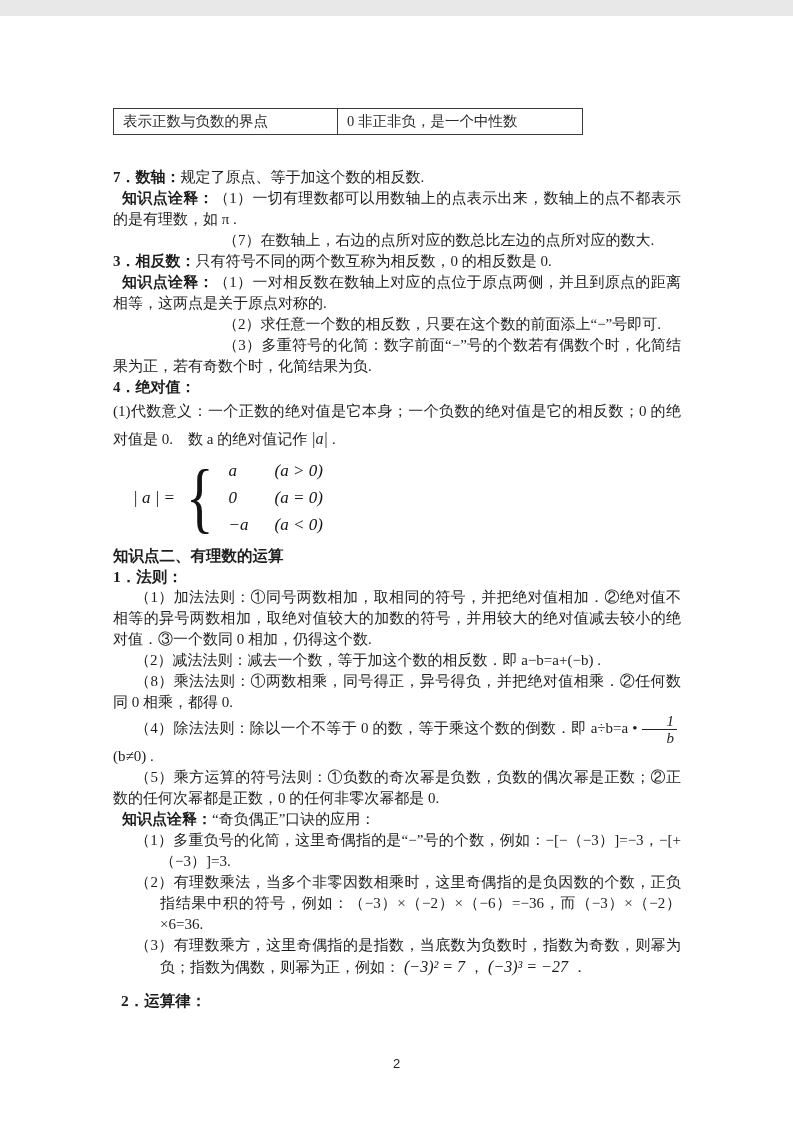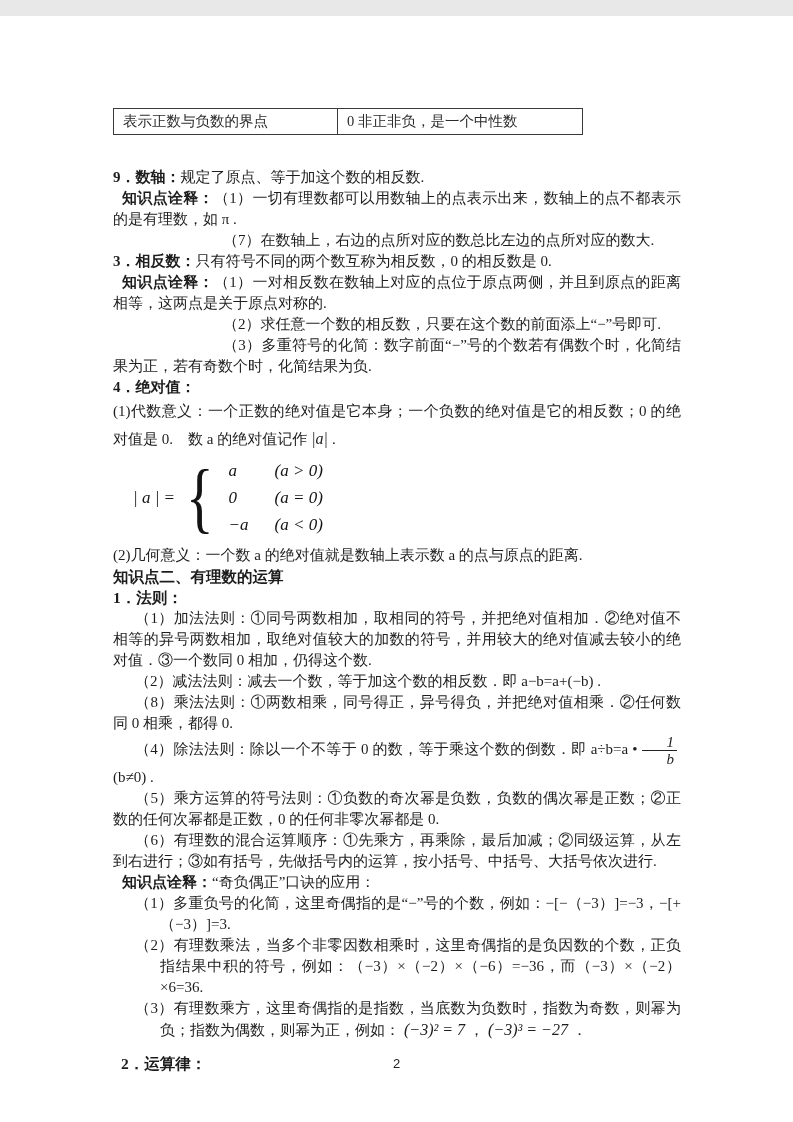--- a/index.html
+++ b/index.html
@@ -57,21 +57,21 @@
 
     <table class="top-table">
       <tbody>
           <tr>
         <td class="c1">表示正数与负数的界点</td>
         <td>0 非正非负，是一个中性数</td>
       </tr>
     </tbody>
       </table>
 
-    <p class="para"><span class="h">9．数轴：</span><span>规定了原点、等于加这个数的相反数.</span></p>
+    <p class="para"><span class="h">7．数轴：</span><span>规定了原点、等于加这个数的相反数.</span></p>
 
     <p class="para"><span class="lbl">知识点诠释：</span><span>（1）一切有理数都可以用数轴上的点表示出来，数轴上的点不都表示的是有理数，如 π .</span></p>
 
     <p class="para sub">（7）在数轴上，右边的点所对应的数总比左边的点所对应的数大.</p>
 
     <p class="para"><span class="h">3．相反数：</span><span>只有符号不同的两个数互称为相反数，0 的相反数是 0.</span></p>
 
     <p class="para"><span class="lbl">知识点诠释：</span><span>（1）一对相反数在数轴上对应的点位于原点两侧，并且到原点的距离相等，这两点是关于原点对称的.</span></p>
 
     <p class="para sub">（2）求任意一个数的相反数，只要在这个数的前面添上“−”号即可.</p>
@@ -94,37 +94,35 @@
             <span class="case-val">0</span>
             <span class="case-cond">(a = 0)</span>
           </div>
         <div class="case-row">
             <span class="case-val">−a</span>
             <span class="case-cond">(a &lt; 0)</span>
           </div>
       </div>
     </div>
 
-    <p class="para">(2)几何意义：一个数 a 的绝对值就是数轴上表示数 a 的点与原点的距离.</p>
 
     <p class="kp-title">知识点二、有理数的运算</p>
 
     <p class="kp-title">1．法则：</p>
 
     <p class="para hang">（1）加法法则：①同号两数相加，取相同的符号，并把绝对值相加．②绝对值不相等的异号两数相加，取绝对值较大的加数的符号，并用较大的绝对值减去较小的绝对值．③一个数同 0 相加，仍得这个数.</p>
 
     <p class="para hang">（2）减法法则：减去一个数，等于加这个数的相反数．即 a−b=a+(−b) .</p>
 
     <p class="para hang">（8）乘法法则：①两数相乘，同号得正，异号得负，并把绝对值相乘．②任何数同 0 相乘，都得 0.</p>
 
     <p class="para hang"><span>（4）除法法则：除以一个不等于 0 的数，等于乘这个数的倒数．即 a÷b=a •</span><span class="frac"><span class="num">1</span><span class="den">b</span></span><span class="mathish">(b≠0) .</span></p>
 
     <p class="para hang">（5）乘方运算的符号法则：①负数的奇次幂是负数，负数的偶次幂是正数；②正数的任何次幂都是正数，0 的任何非零次幂都是 0.</p>
 
-    <p class="para hang">（6）有理数的混合运算顺序：①先乘方，再乘除，最后加减；②同级运算，从左到右进行；③如有括号，先做括号内的运算，按小括号、中括号、大括号依次进行.</p>
 
     <p class="para"><span class="lbl">知识点诠释：</span><span>“奇负偶正”口诀的应用：</span></p>
 
     <p class="para hangdeep">（1）多重负号的化简，这里奇偶指的是“−”号的个数，例如：−[−（−3）]=−3，−[+（−3）]=3.</p>
 
     <p class="para hangdeep">（2）有理数乘法，当多个非零因数相乘时，这里奇偶指的是负因数的个数，正负指结果中积的符号，例如：（−3）×（−2）×（−6）=−36，而（−3）×（−2）×6=36.</p>
 
     <p class="para hangdeep"><span>（3）有理数乘方，这里奇偶指的是指数，当底数为负数时，指数为奇数，则幂为负；指数为偶数，则幂为正，例如：</span><span class="math">(−3)² = 7</span><span>，</span><span class="math">(−3)³ = −27</span><span>．</span></p>
 
     <p class="kp-title laws">2．运算律：</p>

